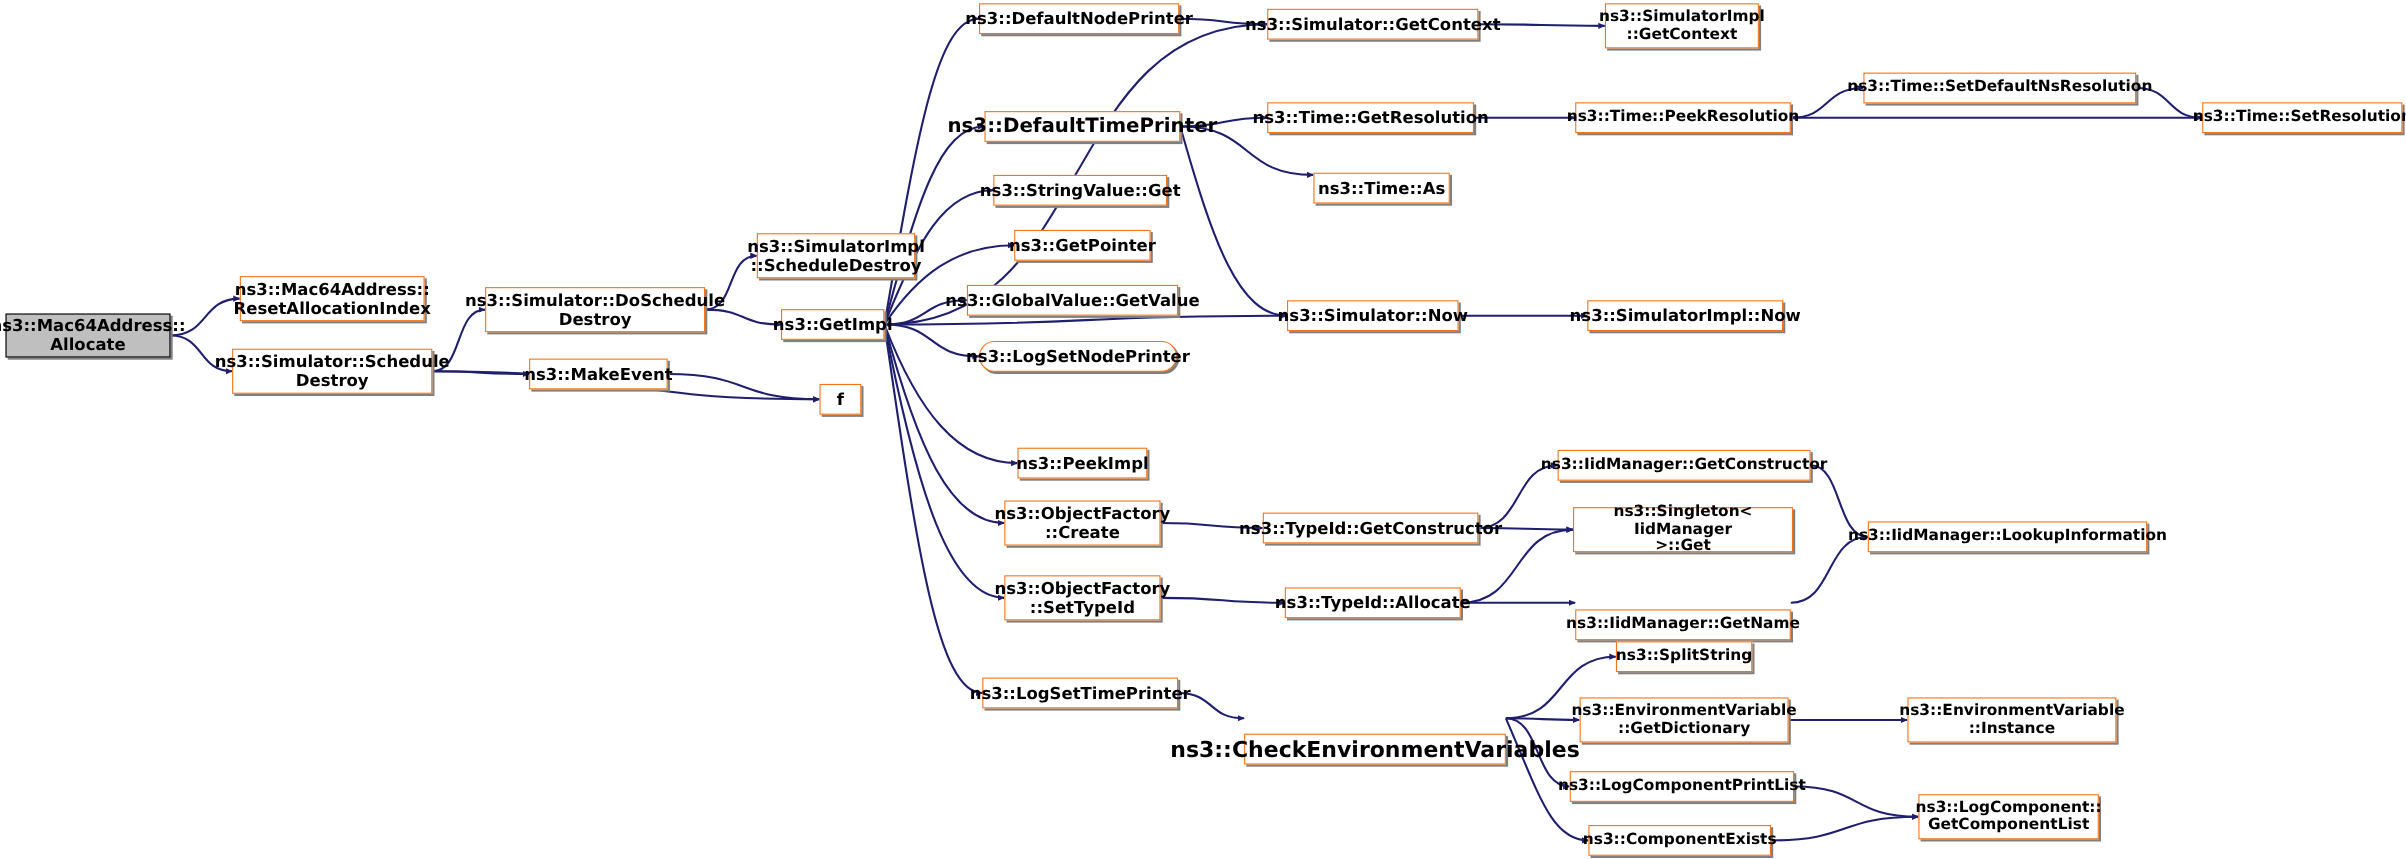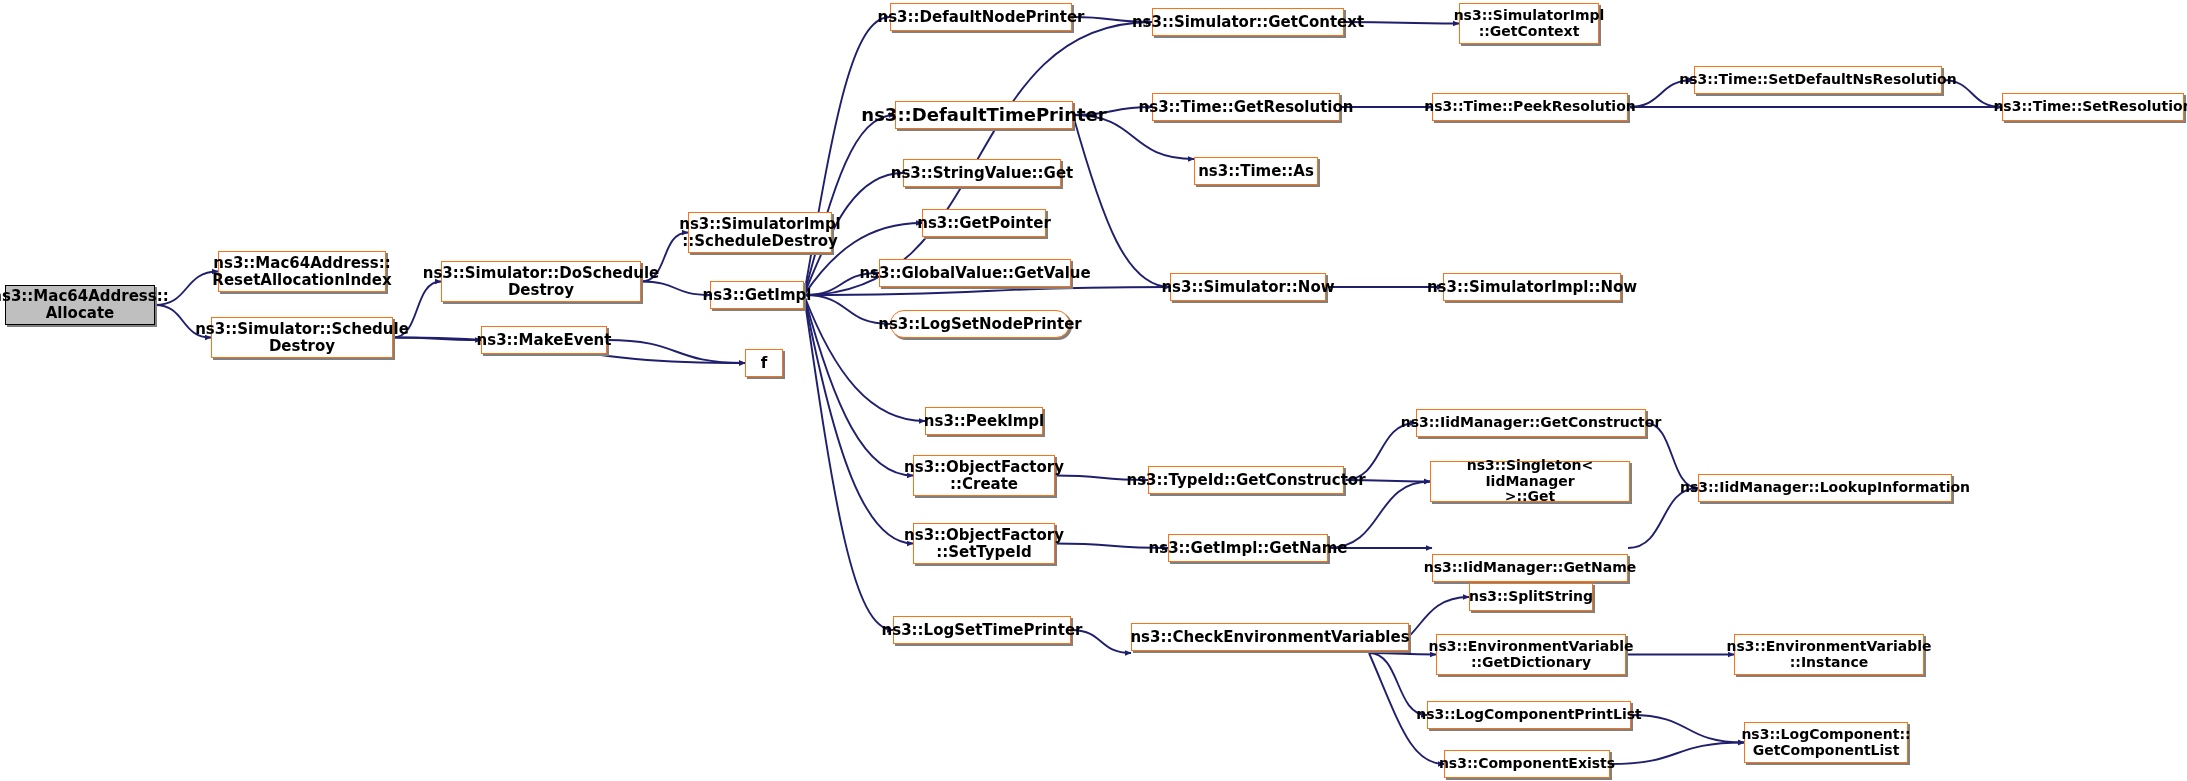--- a/index.html
+++ b/index.html
@@ -141,23 +141,23 @@
       <div class="node" style="left: 1194px; top: 145px; width: 124px; height: 28px; font-size: 15px; margin-top: 12px;">
         <span>ns3::Time::As</span>
       </div>
       <div class="node" style="left: 1170px; top: 273px; width: 156px; height: 28px; font-size: 15px;">
         <span>ns3::Simulator::Now</span>
       </div>
       <div class="node" style="left: 1148px; top: 466px; width: 196px; height: 28px; font-size: 15px;">
         <span>ns3::TypeId::GetConstructor</span>
       </div>
       <div class="node" style="left: 1168px; top: 534px; width: 160px; height: 28px; font-size: 15px;">
-        <span>ns3::GetImpl::GetName</span>
-      </div>
-      <div class="node" style="left: 1131px; top: 623px; width: 278px; height: 28px; font-size: 15px;">
+        <span>ns3::TypeId::Allocate</span>
+      </div>
+      <div class="node" style="left: 1131px; top: 667px; width: 238px; height: 28px; font-size: 20px;">
         <span>ns3::CheckEnvironmentVariables</span>
       </div>
       <div class="node" style="left: 1459px; top: 3px; width: 140px; height: 41px; font-size: 14px;">
         <span>ns3::SimulatorImpl
 ::GetContext</span>
       </div>
       <div class="node" style="left: 1694px; top: 66px; width: 248px; height: 28px; font-size: 14px;">
         <span>ns3::Time::SetDefaultNsResolution</span>
       </div>
       <div class="node" style="left: 1432px; top: 93px; width: 196px; height: 28px; font-size: 14px;">

